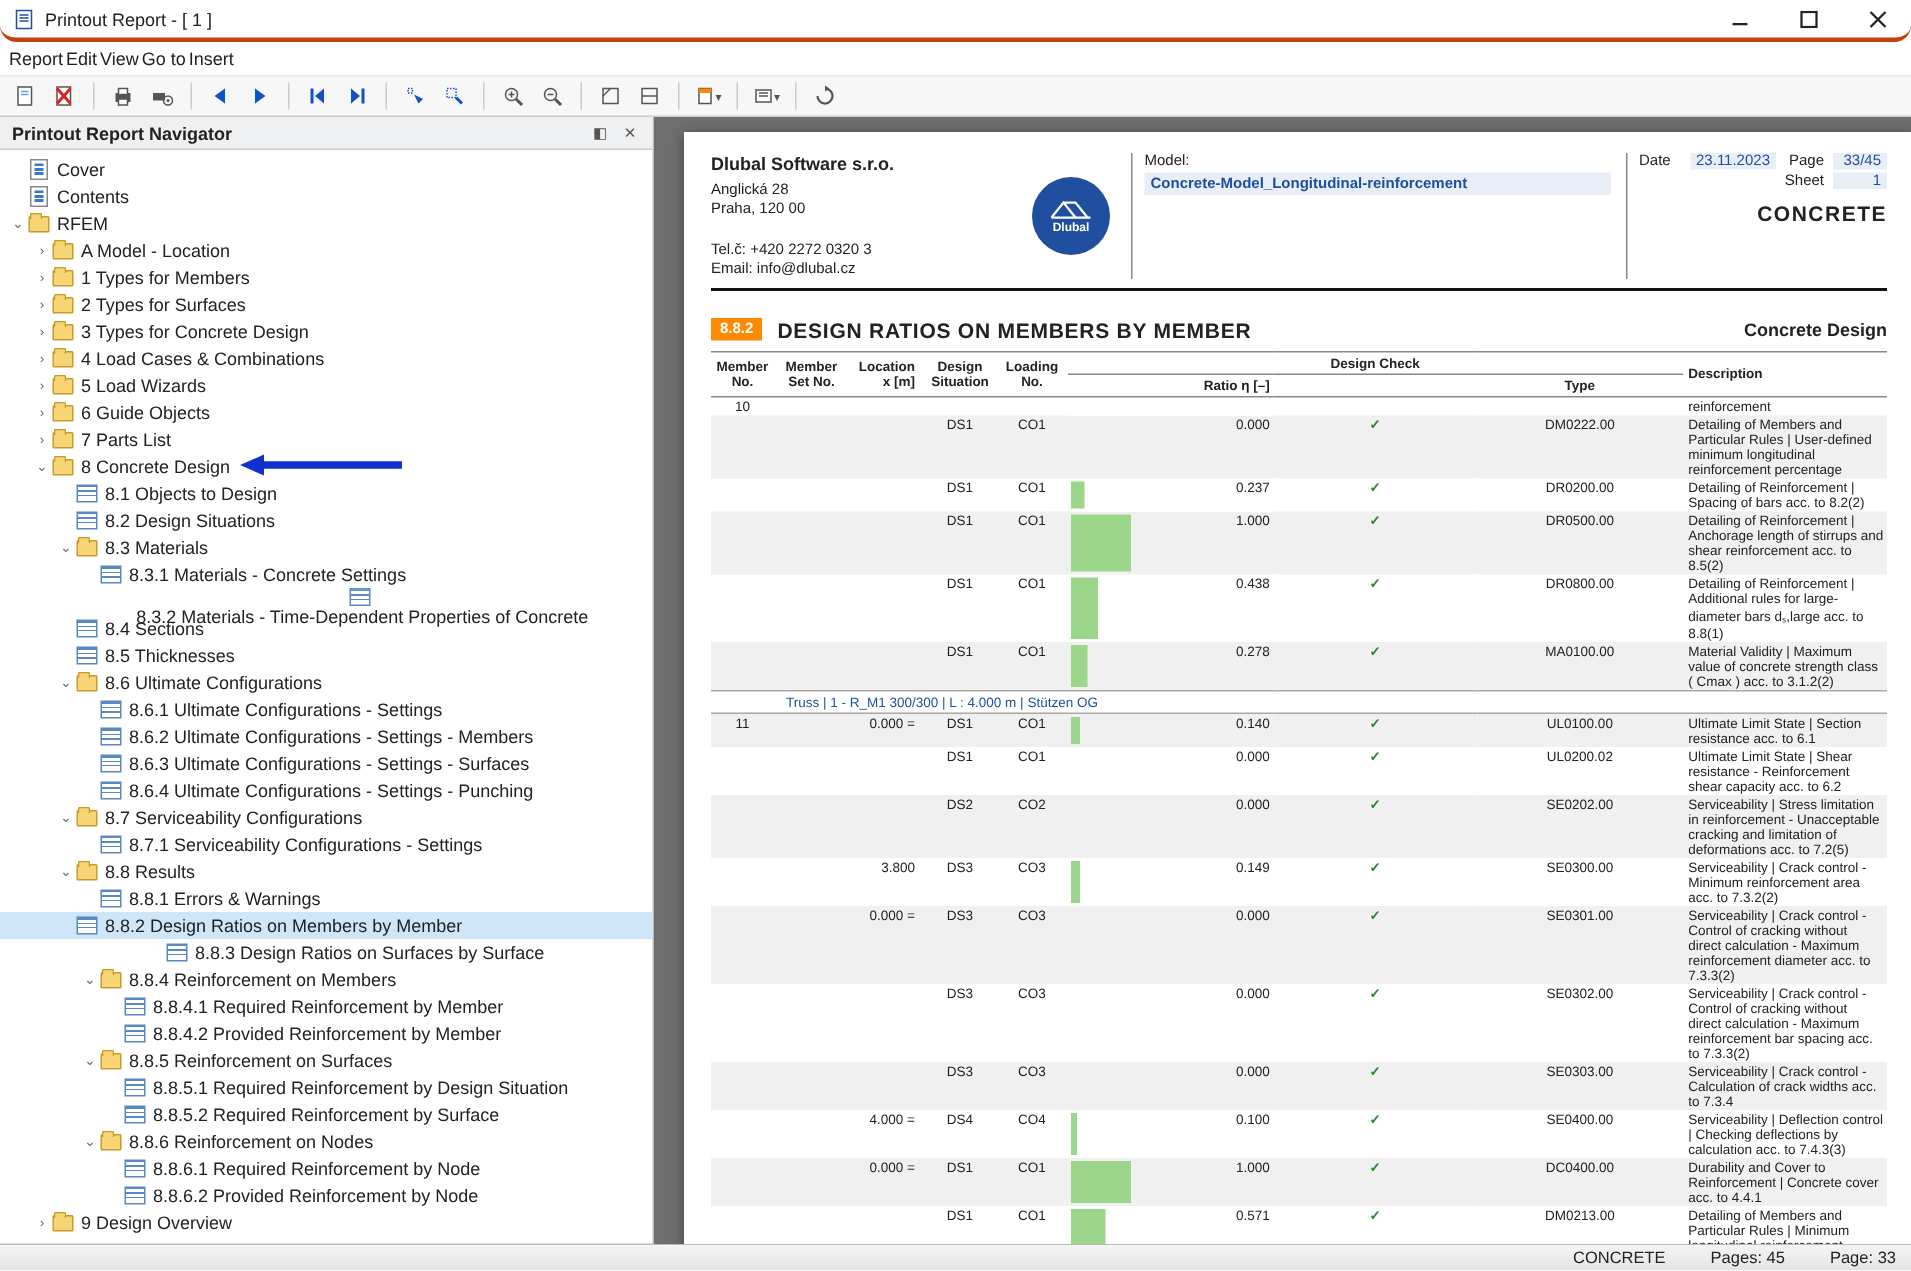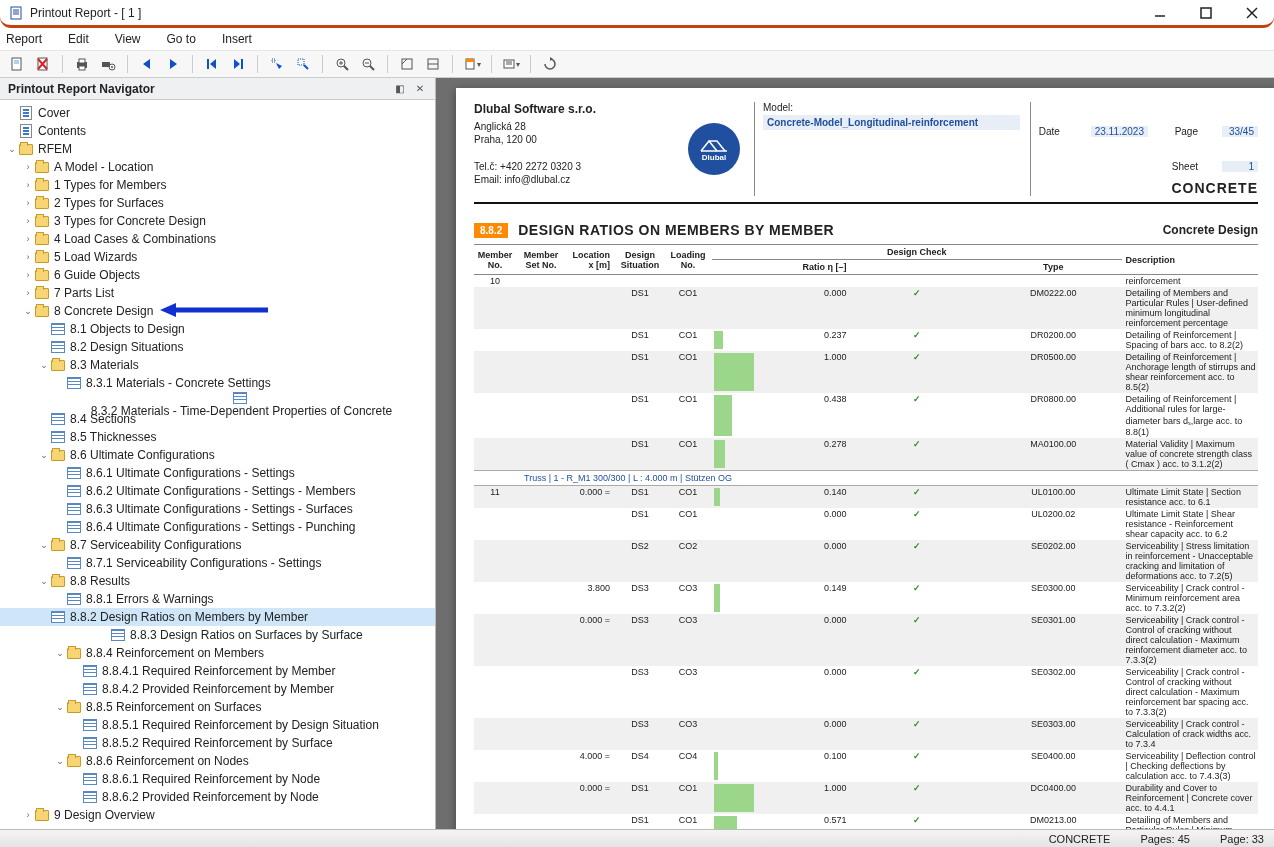--- a/index.html
+++ b/index.html
@@ -6,21 +6,21 @@
 body { background: #fff; font-size: 12px; color: #222; overflow: hidden; width: 1274px; height: 847px; position: relative; }
 
 
 .titlebar { height: 28px; display: flex; align-items: center; padding: 0 8px; border-bottom: 3px solid #c2410c; border-radius: 11px; }
 .titlebar .tb-icon { width: 16px; height: 16px; margin-right: 6px; display: inline-flex; align-items: center; justify-content: center; }
 .titlebar .tb-title { font-size: 12px; }
 .titlebar .tb-controls { margin-left: auto; display: flex; gap: 18px; }
 .tb-ctrl { width: 28px; height: 20px; display: flex; align-items: center; justify-content: center; cursor: pointer; }
 
 
-.menubar { height: 22px; display: flex; align-items: center; padding: 0 6px; gap: 26px; background: #fff; }
+.menubar { height: 22px; display: flex; align-items: center; padding: 0 6px; gap: 2px; background: #fff; }
 .menubar .mitem { font-size: 12px; color: #222; cursor: pointer; }
 
 
 .toolbar { height: 28px; display: flex; align-items: center; padding: 0 6px; gap: 4px; border-top: 1px solid #e5e5e5; border-bottom: 1px solid #ccc; background: #f7f7f7; }
 .tbtn { width: 22px; height: 22px; display: flex; align-items: center; justify-content: center; cursor: pointer; color: #333; }
 .tsep { width: 1px; height: 18px; background: #ccc; margin: 0 4px; }
 .tbtn.blue { color: #1050c8; }
 
 
 .body { display: flex; height: calc(847px - 28px - 22px - 28px - 18px); }
@@ -49,21 +49,21 @@
 
 .phead { display: flex; border-bottom: 2px solid #111; padding-bottom: 6px; gap: 10px; align-items: stretch; }
 .ph-left { flex: 0 0 200px; font-size: 10px; line-height: 1.3; }
 .ph-left .company { font-weight: 700; font-size: 12px; margin-bottom: 2px; }
 .ph-logo { flex: 0 0 60px; display:flex; align-items:center; justify-content:center; }
 .dlubal-logo { width: 52px; height: 52px; border-radius: 50%; background: #1f4f9e; display: flex; flex-direction:column; align-items: center; justify-content: center; color: #fff; font-size: 8px; font-weight: 700; }
 .ph-model { flex: 1; font-size: 10px; border-left: 1px solid #888; padding-left: 8px; display:flex; flex-direction:column; }
 .ph-model .mdl-lbl { font-size: 10px; margin-bottom: 2px; }
 .ph-model .mdl-val { background: #e7eef6; color: #1f4f9e; padding: 2px 4px; font-size: 10px; font-weight: 600; }
 .ph-right { flex: 0 0 170px; border-left: 1px solid #888; padding-left: 8px; font-size: 10px; }
-.ph-right .row { display: flex; gap: 24px; margin-bottom: 2px; align-items:center;margin-top:24px;}
+.ph-right .row { display: flex; gap: 6px; margin-bottom: 2px; align-items:center;}
 .ph-right .row .lbl { flex: 0 0 28px; }
 .ph-right .row .val { background: #e7eef6; color: #1f4f9e; padding: 0 4px; flex:1; text-align:right;}
 .ph-right .concrete { text-align: right; font-weight: 700; font-size: 14px; margin-top: 8px; letter-spacing: 1px; }
 
 
 .sec-head { display: flex; align-items: center; margin-top: 18px; gap: 10px; }
 .sec-head .num { background: #ff8a00; color: #fff; font-size: 10px; font-weight: 700; padding: 2px 6px; }
 .sec-head .title { font-size: 14px; font-weight: 700; letter-spacing: .5px; }
 .sec-head .right { margin-left: auto; font-size: 12px; font-weight: 700; }
 

